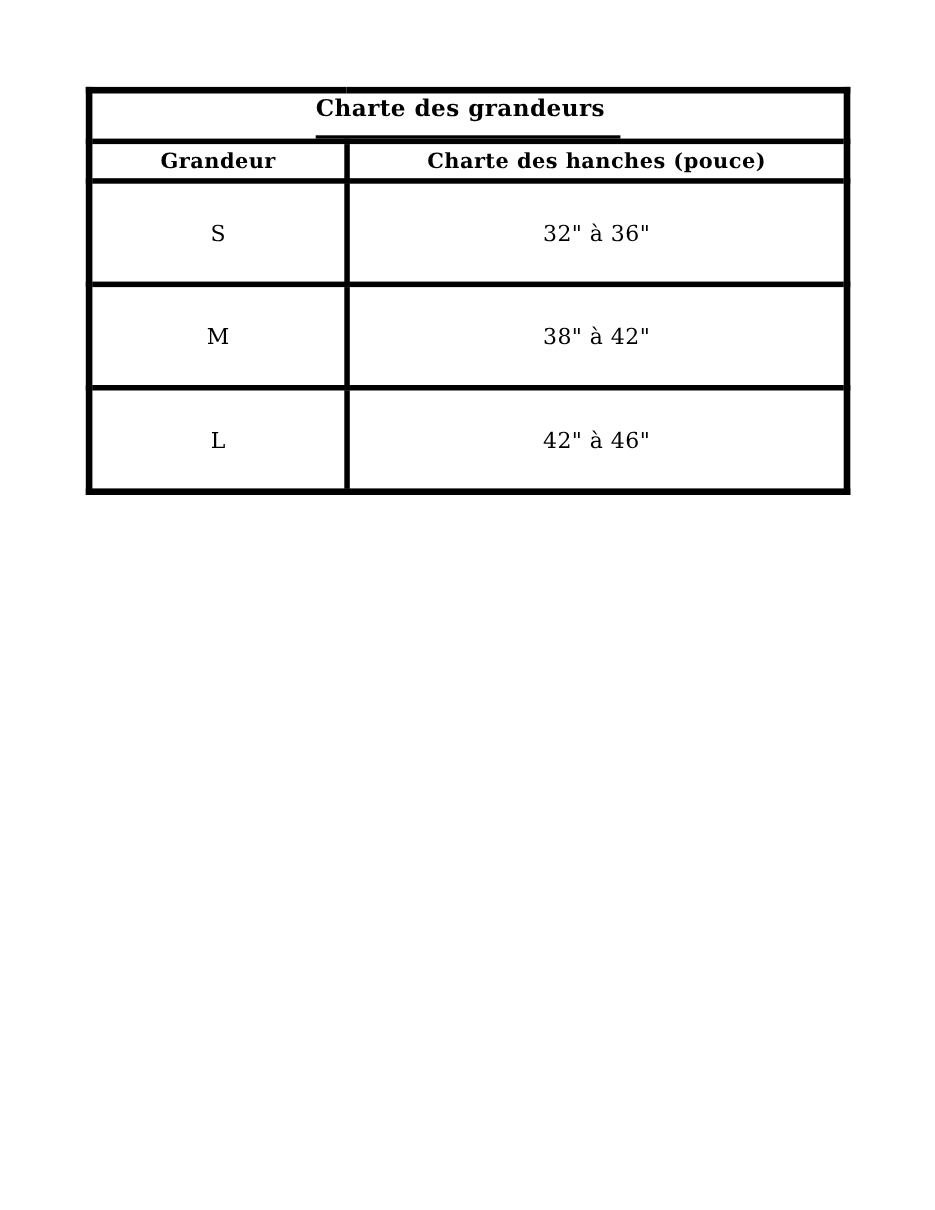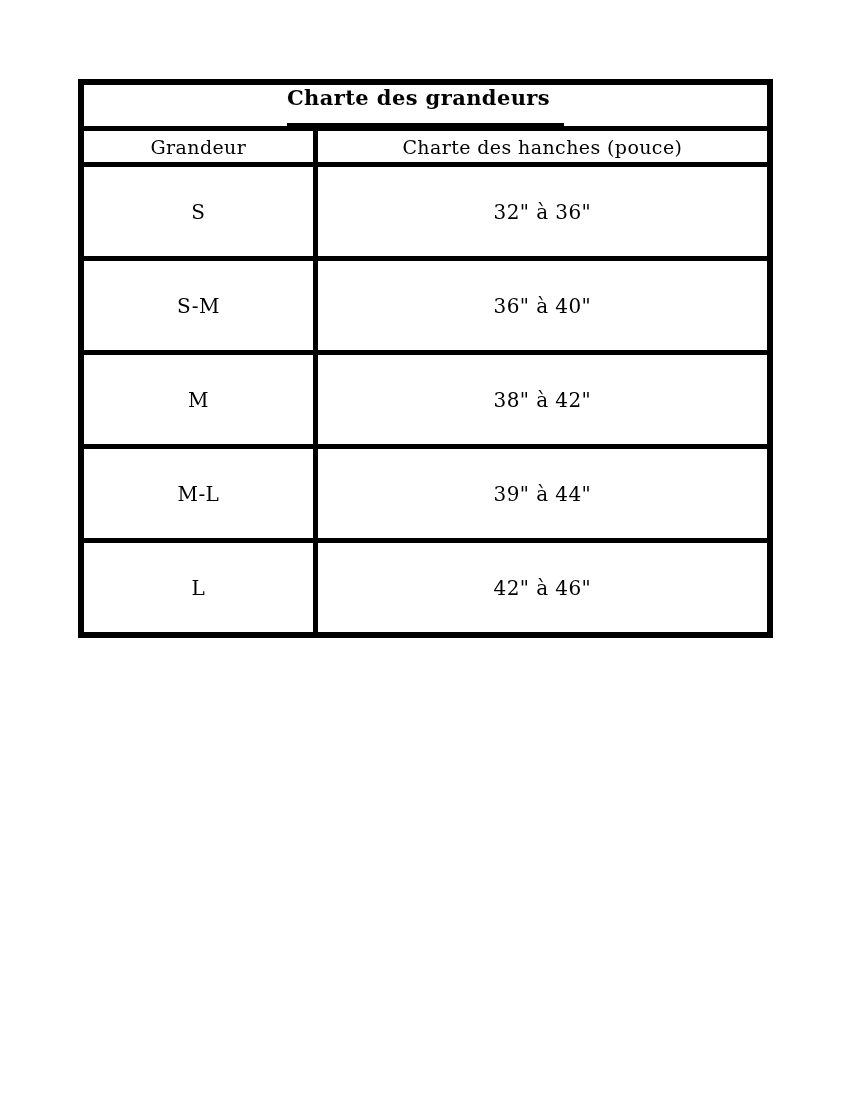--- a/index.html
+++ b/index.html
@@ -45,21 +45,21 @@
   }
   .title-underline {
     display: inline-block;
     border-bottom: 3px solid #000000;
     padding-bottom: 13px;
     padding-right: 14px;
   }
   .header-row th {
     height: 31px;
     font-size: 19px;
-    font-weight: normal;
+    font-weight: bold;
   }
   .data-row td {
     height: 89px;
     font-size: 20px;
     font-weight: normal;
   }
 </style>
 </head>
 <body>
 
@@ -77,30 +77,22 @@
       </tr>
       <tr class="header-row">
         <th>Grandeur</th>
         <th>Charte des hanches (pouce)</th>
       </tr>
       <tr class="data-row">
         <td>S</td>
         <td>32" à 36"</td>
       </tr>
       <tr class="data-row">
-        <td>S-M</td>
-        <td>36" à 40"</td>
-      </tr>
-      <tr class="data-row">
         <td>M</td>
         <td>38" à 42"</td>
-      </tr>
-      <tr class="data-row">
-        <td>M-L</td>
-        <td>39" à 44"</td>
       </tr>
       <tr class="data-row">
         <td>L</td>
         <td>42" à 46"</td>
       </tr>
     </tbody>
   </table>
 </div>
 
 </body></html>

